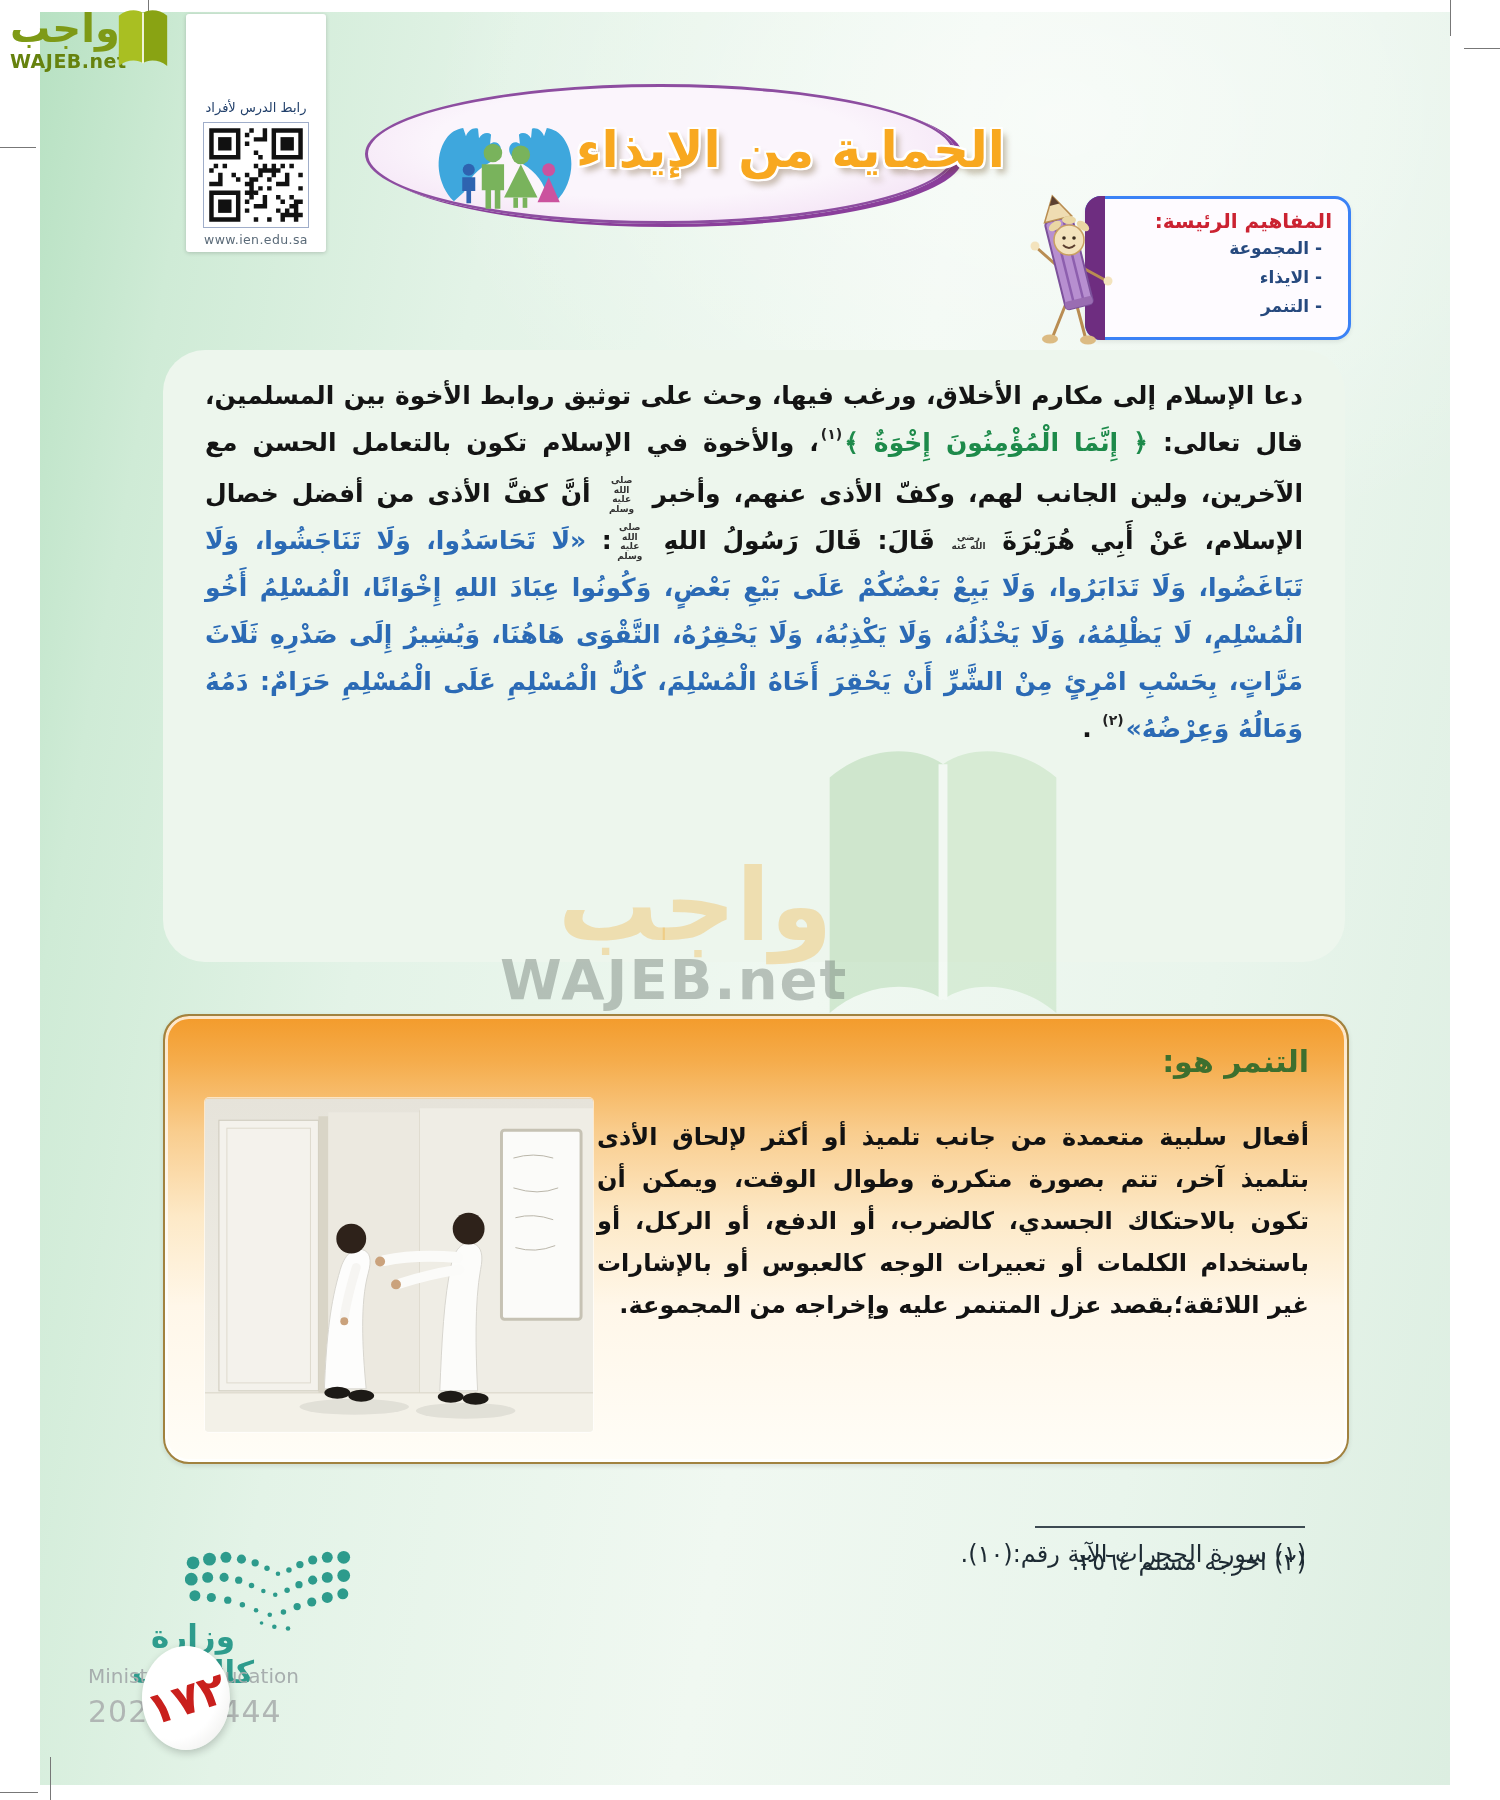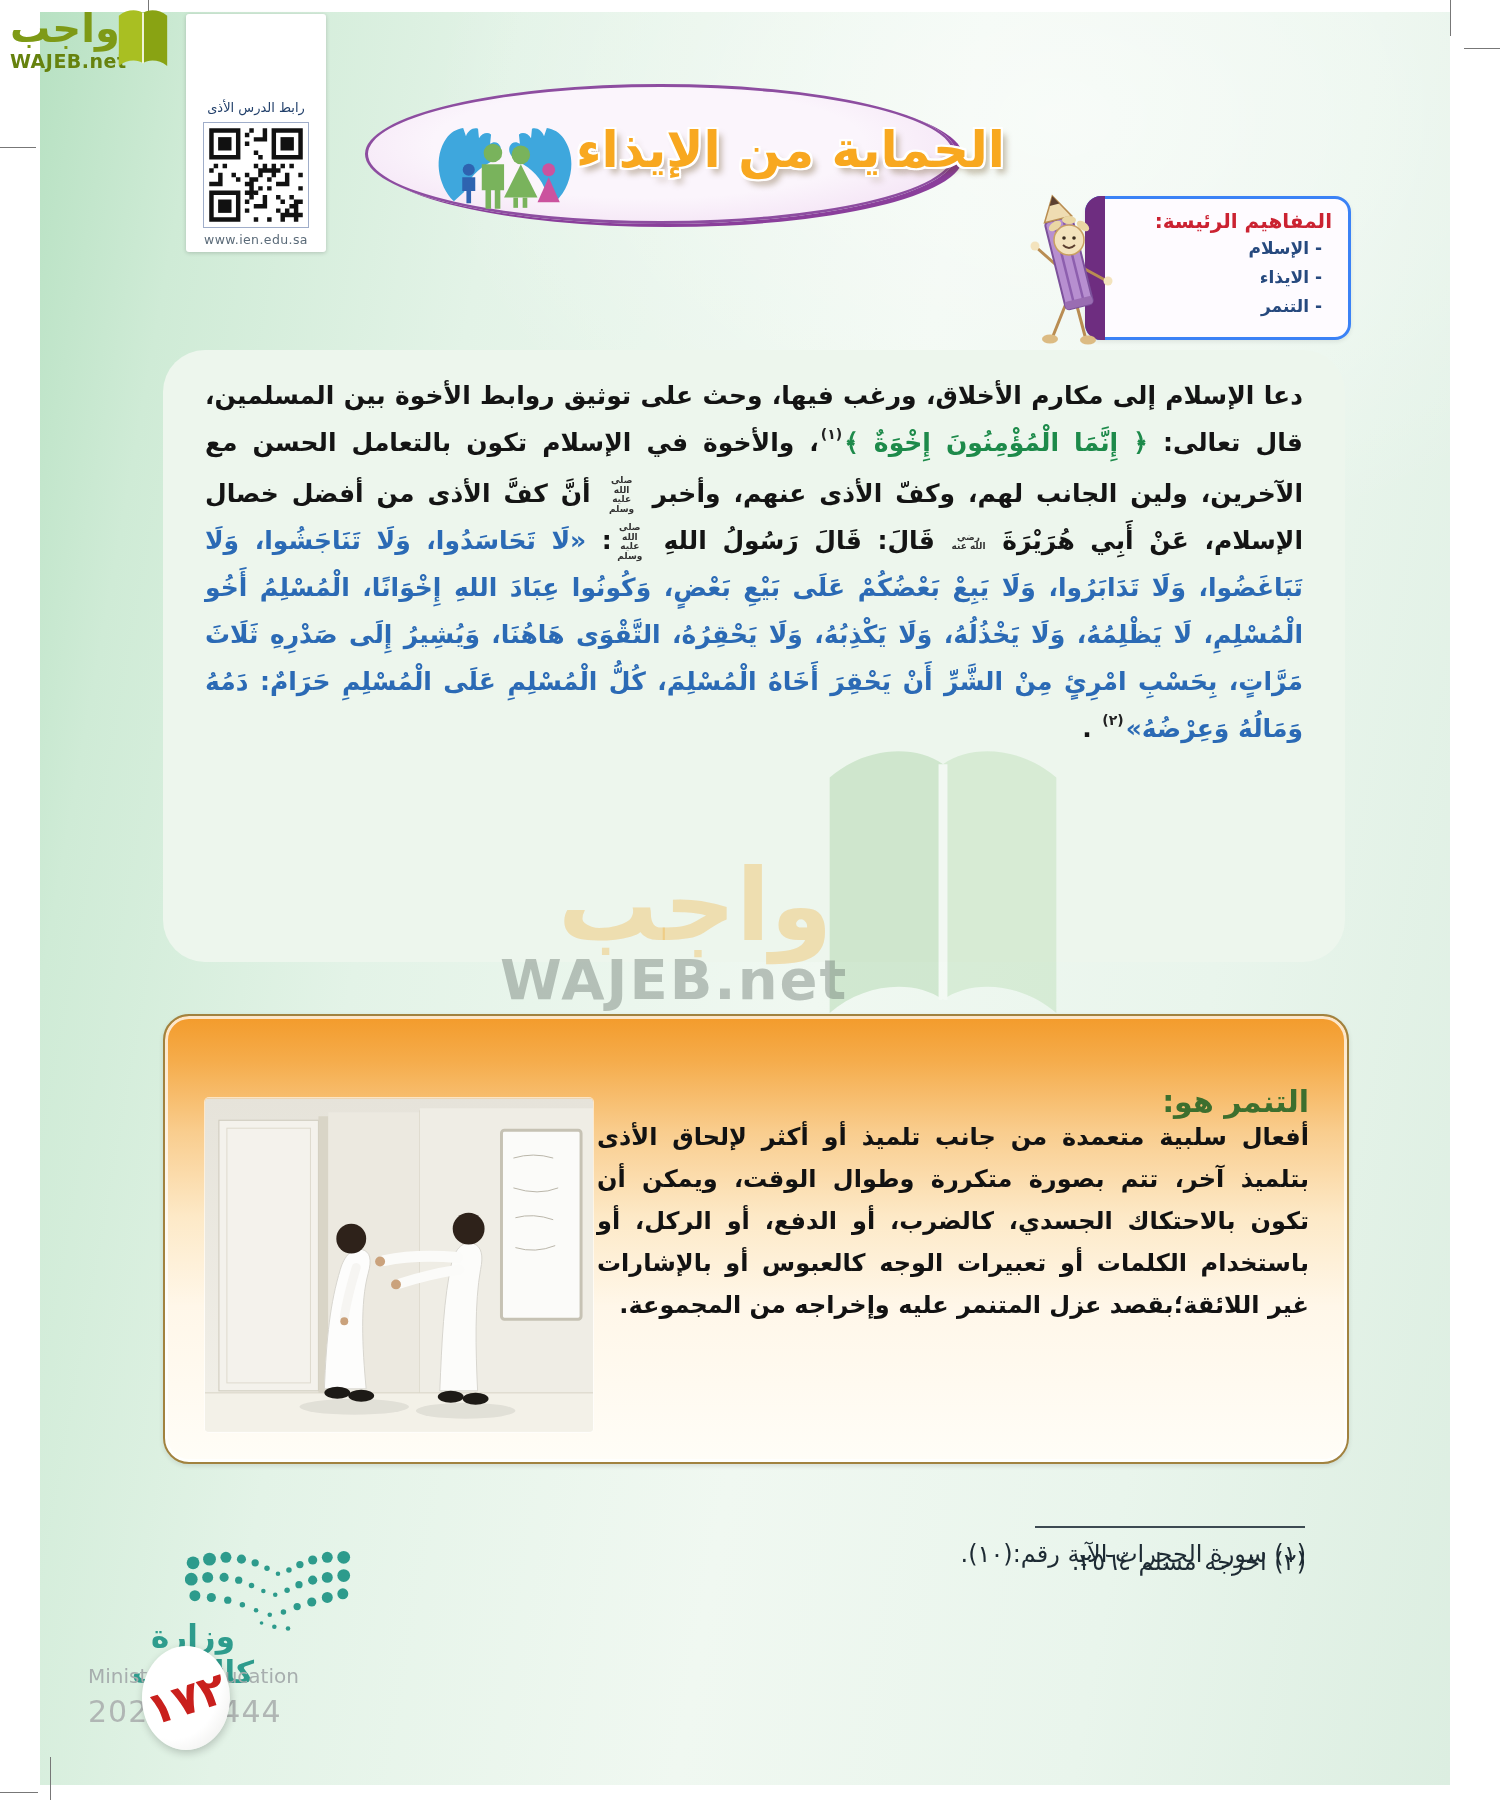--- a/index.html
+++ b/index.html
@@ -69,21 +69,21 @@
   .wm-ar{left:558px;top:856px;font-size:100px;font-weight:bold;color:rgba(243,166,38,.30);direction:rtl;line-height:1;}
   .wm-en{left:500px;top:952px;font-size:56px;font-weight:bold;color:rgba(104,116,110,.42);letter-spacing:2px;line-height:1;}
   .wm-book{left:778px;top:722px;opacity:.30;}
   
   .def-box{
     left:163px;top:1014px;width:1182px;height:446px;border-radius:26px;border:2px solid #a1823f;
     background:linear-gradient(180deg,#f39b2b 0%,#f5ac4b 10%,#f9cd8e 26%,#fde9c7 45%,#fff7e9 65%,#fffdf7 100%);
     box-shadow:inset 0 0 0 3px rgba(255,255,255,.75), 0 2px 5px rgba(0,0,0,.10);
     overflow:hidden;z-index:3;
   }
-  .def-title{position:absolute;top:28px;right:38px;font-size:30px;font-weight:bold;color:#3d6f2e;direction:rtl;margin-top:40px;}
+  .def-title{position:absolute;top:28px;right:38px;font-size:30px;font-weight:bold;color:#3d6f2e;direction:rtl;}
   .def-text{
     position:absolute;top:100px;right:38px;width:712px;font-size:24px;font-weight:bold;
     line-height:42px;color:#121212;direction:rtl;text-align:justify;
   }
   .photo{
     position:absolute;left:40px;top:82px;width:388px;height:334px;border-radius:4px;overflow:hidden;
     box-shadow:0 0 0 1px rgba(255,255,255,.6);
   }
   
   .fn-line{left:1035px;top:1526px;width:270px;height:2px;background:#3d4a52;}
@@ -113,21 +113,21 @@
 
 <div class="abs logo-ar">واجب</div>
 <div class="abs logo-en">WAJEB.net</div>
 <svg class="abs" style="left:100px;top:4px;" width="86" height="64" viewBox="0 0 220 270">
   <path d="M8,50 C40,22 85,20 110,38 L110,250 C85,232 40,234 8,262 Z" fill="#a9bf22"></path>
   <path d="M212,50 C180,22 135,20 110,38 L110,250 C135,232 180,234 212,262 Z" fill="#89a313"></path>
   <path d="M110,38 L110,250" stroke="#f4f7e4" stroke-width="8"></path>
 </svg>
 
 <div class="abs qr-card">
-  <div class="qr-label">رابط الدرس الأذى</div>
+  <div class="qr-label">رابط الدرس لأفراد</div>
   <div class="qr-box">
     <svg width="98" height="98" viewBox="-0.5 -0.5 22 22">
       <rect x="-0.5" y="-0.5" width="22" height="22" fill="#fff"></rect>
       <g fill="#111">
         <path d="M0,0h7v7h-7z M1,1v5h5v-5z" fill-rule="evenodd"></path>
         <rect x="2" y="2" width="3" height="3"></rect>
         <path d="M14,0h7v7h-7z M15,1v5h5v-5z" fill-rule="evenodd"></path>
         <rect x="16" y="2" width="3" height="3"></rect>
         <path d="M0,14h7v7h-7z M1,15v5h5v-5z" fill-rule="evenodd"></path>
         <rect x="2" y="16" width="3" height="3"></rect>
@@ -186,21 +186,21 @@
   <ellipse cx="62" cy="38" rx="7" ry="4" fill="#ead7a4" transform="rotate(35 62 38)"></ellipse>
   <ellipse cx="48" cy="32" rx="7" ry="4" fill="#ead7a4"></ellipse>
   <circle cx="48" cy="52" r="15" fill="#f3e3bd" stroke="#c9a061" stroke-width="1.5"></circle>
   <circle cx="43" cy="50" r="1.8" fill="#3a2c1e"></circle>
   <circle cx="53" cy="50" r="1.8" fill="#3a2c1e"></circle>
   <path d="M42,57 Q48,63 54,57" fill="none" stroke="#5c4030" stroke-width="1.8"></path>
 </svg>
 
 <div class="abs concepts">
   <div class="concepts-title">المفاهيم الرئيسة:</div>
-  <div class="concepts-item">- الإسلام</div>
+  <div class="concepts-item">- المجموعة</div>
   <div class="concepts-item">- الايذاء</div>
   <div class="concepts-item">- التنمر</div>
 </div>
 
 <div class="abs content-box">
   <p class="para"><span class="seg-black">دعا الإسلام إلى مكارم الأخلاق، ورغب فيها، وحث على توثيق روابط الأخوة بين المسلمين، قال تعالى: </span><span class="seg-quran">﴿ إِنَّمَا الْمُؤْمِنُونَ إِخْوَةٌ ﴾</span><span class="seg-sup">(١)</span><span class="seg-black">، والأخوة في الإسلام تكون بالتعامل الحسن مع الآخرين، ولين الجانب لهم، وكفّ الأذى عنهم، وأخبر </span><span class="seg-honorific">صلى الله عليه وسلم</span><span class="seg-black"> أنَّ كفَّ الأذى من أفضل خصال الإسلام، عَنْ أَبِي هُرَيْرَةَ </span><span class="seg-honorific">رضي الله عنه</span><span class="seg-black"> قَالَ: قَالَ رَسُولُ اللهِ </span><span class="seg-honorific">صلى الله عليه وسلم</span><span class="seg-black">: </span><span class="seg-hadith">«لَا تَحَاسَدُوا، وَلَا تَنَاجَشُوا، وَلَا تَبَاغَضُوا، وَلَا تَدَابَرُوا، وَلَا يَبِعْ بَعْضُكُمْ عَلَى بَيْعِ بَعْضٍ، وَكُونُوا عِبَادَ اللهِ إِخْوَانًا، الْمُسْلِمُ أَخُو الْمُسْلِمِ، لَا يَظْلِمُهُ، وَلَا يَخْذُلُهُ، وَلَا يَكْذِبُهُ، وَلَا يَحْقِرُهُ، التَّقْوَى هَاهُنَا، وَيُشِيرُ إِلَى صَدْرِهِ ثَلَاثَ مَرَّاتٍ، بِحَسْبِ امْرِئٍ مِنْ الشَّرِّ أَنْ يَحْقِرَ أَخَاهُ الْمُسْلِمَ، كُلُّ الْمُسْلِمِ عَلَى الْمُسْلِمِ حَرَامٌ: دَمُهُ وَمَالُهُ وَعِرْضُهُ»</span><span class="seg-sup">(٢)</span><span class="seg-black"> .</span></p>
 </div>
 
 <svg class="abs wm wm-book" width="330" height="300" viewBox="0 0 220 270">
   <path d="M8,50 C40,22 85,20 110,38 L110,250 C85,232 40,234 8,262 Z" fill="#8cc487"></path>

